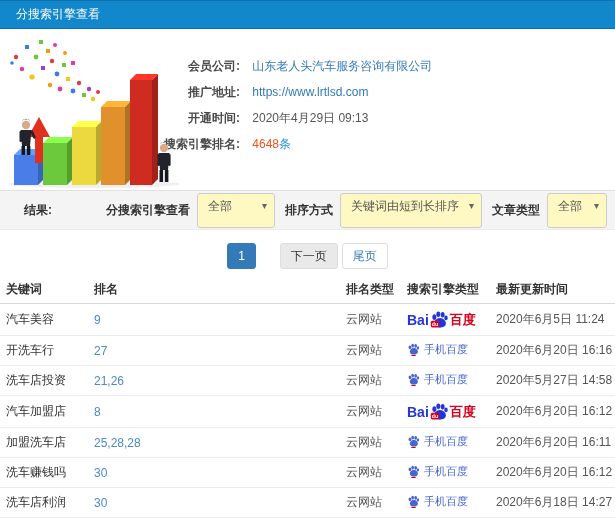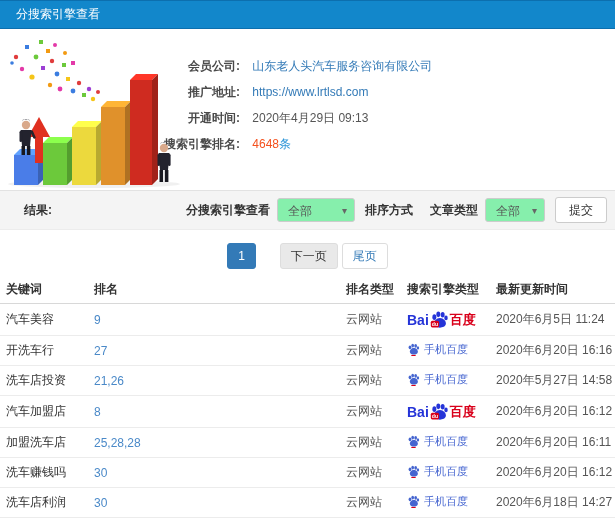--- a/index.html
+++ b/index.html
@@ -27,22 +27,22 @@
   
   .filter-bar {
     height:40px; background:var(--filter-bg);
     border-top:1px solid #e2e2e2; border-bottom:1px solid #ececec;
     display:flex; align-items:center; padding:0 8px 0 24px;
   }
   .filter-result { font-weight:bold; color:#333; }
   .filter-controls { margin-left:auto; display:flex; align-items:center; }
   .filter-label { font-weight:bold; color:#333; margin:0 7px 0 10px; white-space:nowrap; }
   .select {
-    position:relative; background:#86efac; border:1px solid #ccc; border-radius:3px;
-    height:24px; line-height:24px; padding:0 22px 0 10px; color:#555; cursor:pointer;
+    position:relative; background:#fef9c3; border:1px solid #ccc; border-radius:3px;
+    height:35px; line-height:24px; padding:0 22px 0 10px; color:#555; cursor:pointer;
     white-space:nowrap;
   }
   .select::after {
     content:"▾"; position:absolute; right:7px; top:0; color:#666; font-size:10px;
   }
   .sel-engine { min-width:78px; }
   .sel-sort   { min-width:128px; }
   .sel-article{ min-width:60px; }
   .submit-btn {
     margin-left:10px; height:26px; padding:0 13px; background:#fff;
@@ -185,23 +185,23 @@
     </div>
   </div>
 </div>
 
 <div class="filter-bar">
   <span class="filter-result">结果:</span>
   <div class="filter-controls">
     <span class="filter-label">分搜索引擎查看</span>
     <span class="select sel-engine">全部</span>
     <span class="filter-label">排序方式</span>
+    <span class="select sel-sort">关键词由短到长排序</span>
     <span class="filter-label">文章类型</span>
     <span class="select sel-article">全部</span>
-    <button class="submit-btn">提交</button>
   </div>
 </div>
 
 <div class="pagination">
   <span class="page-item page-current">1</span>
   <span class="page-item page-next">下一页</span>
   <span class="page-item page-last">尾页</span>
 </div>
 
 <table>

